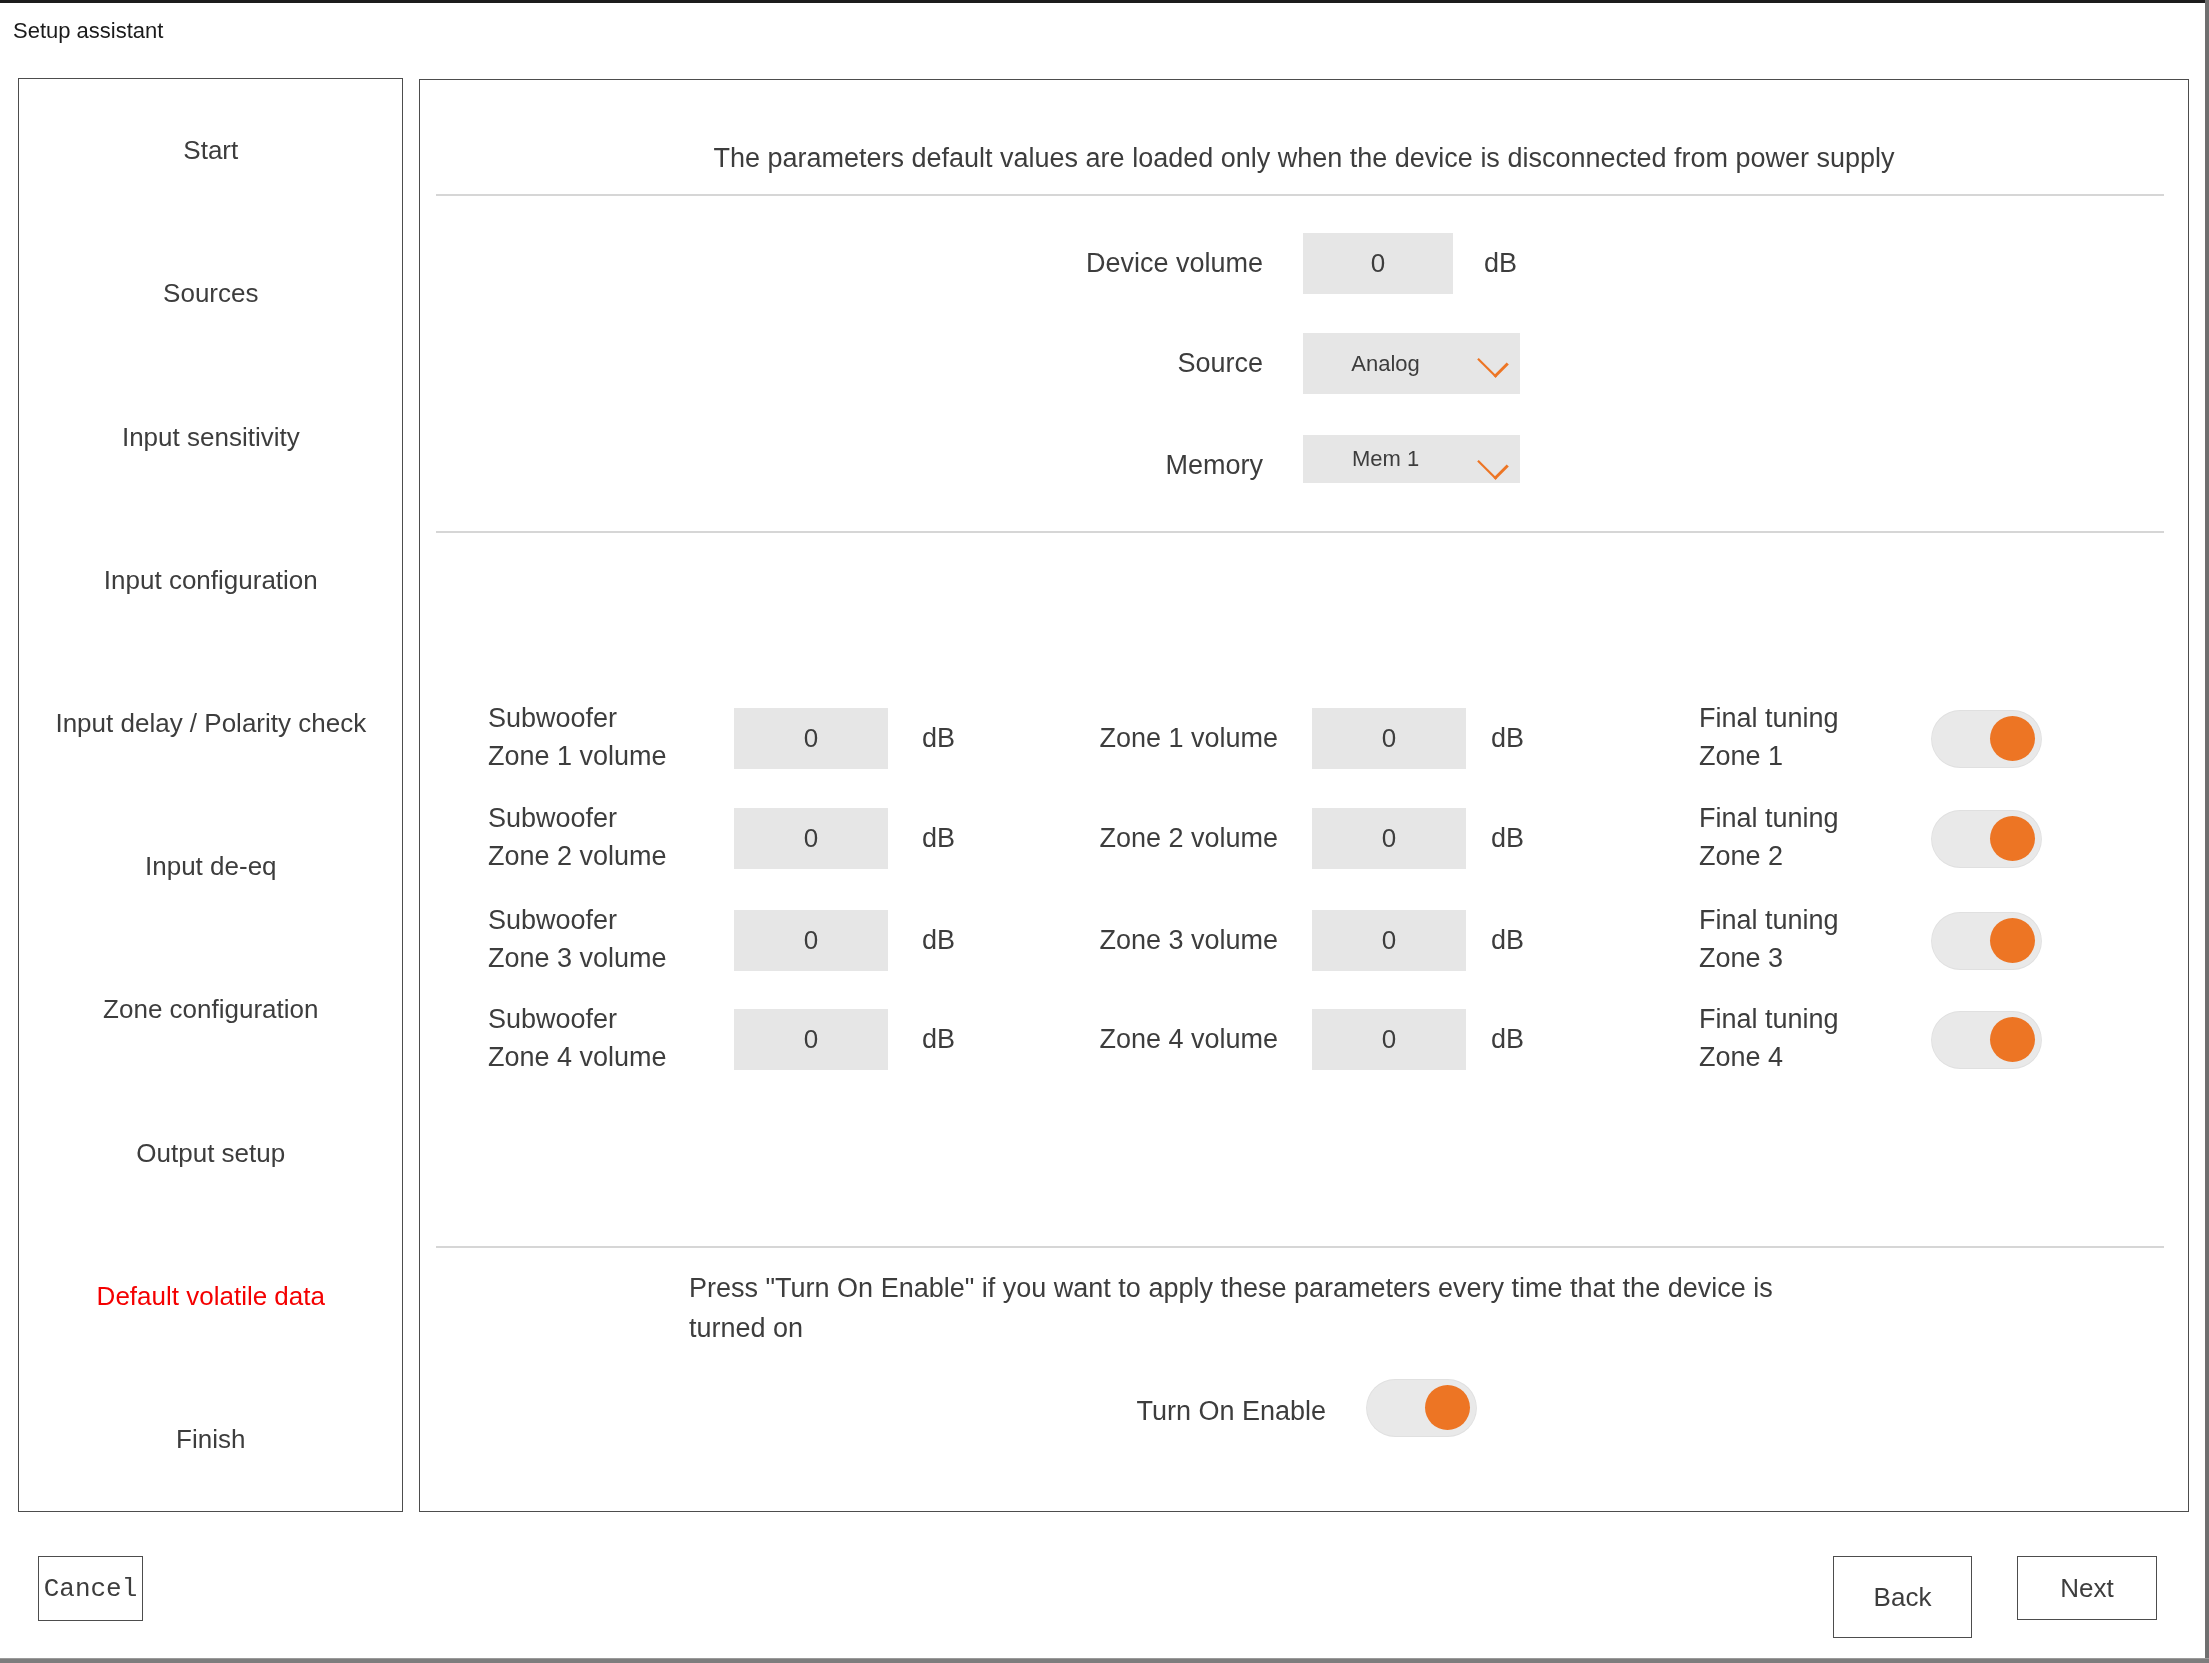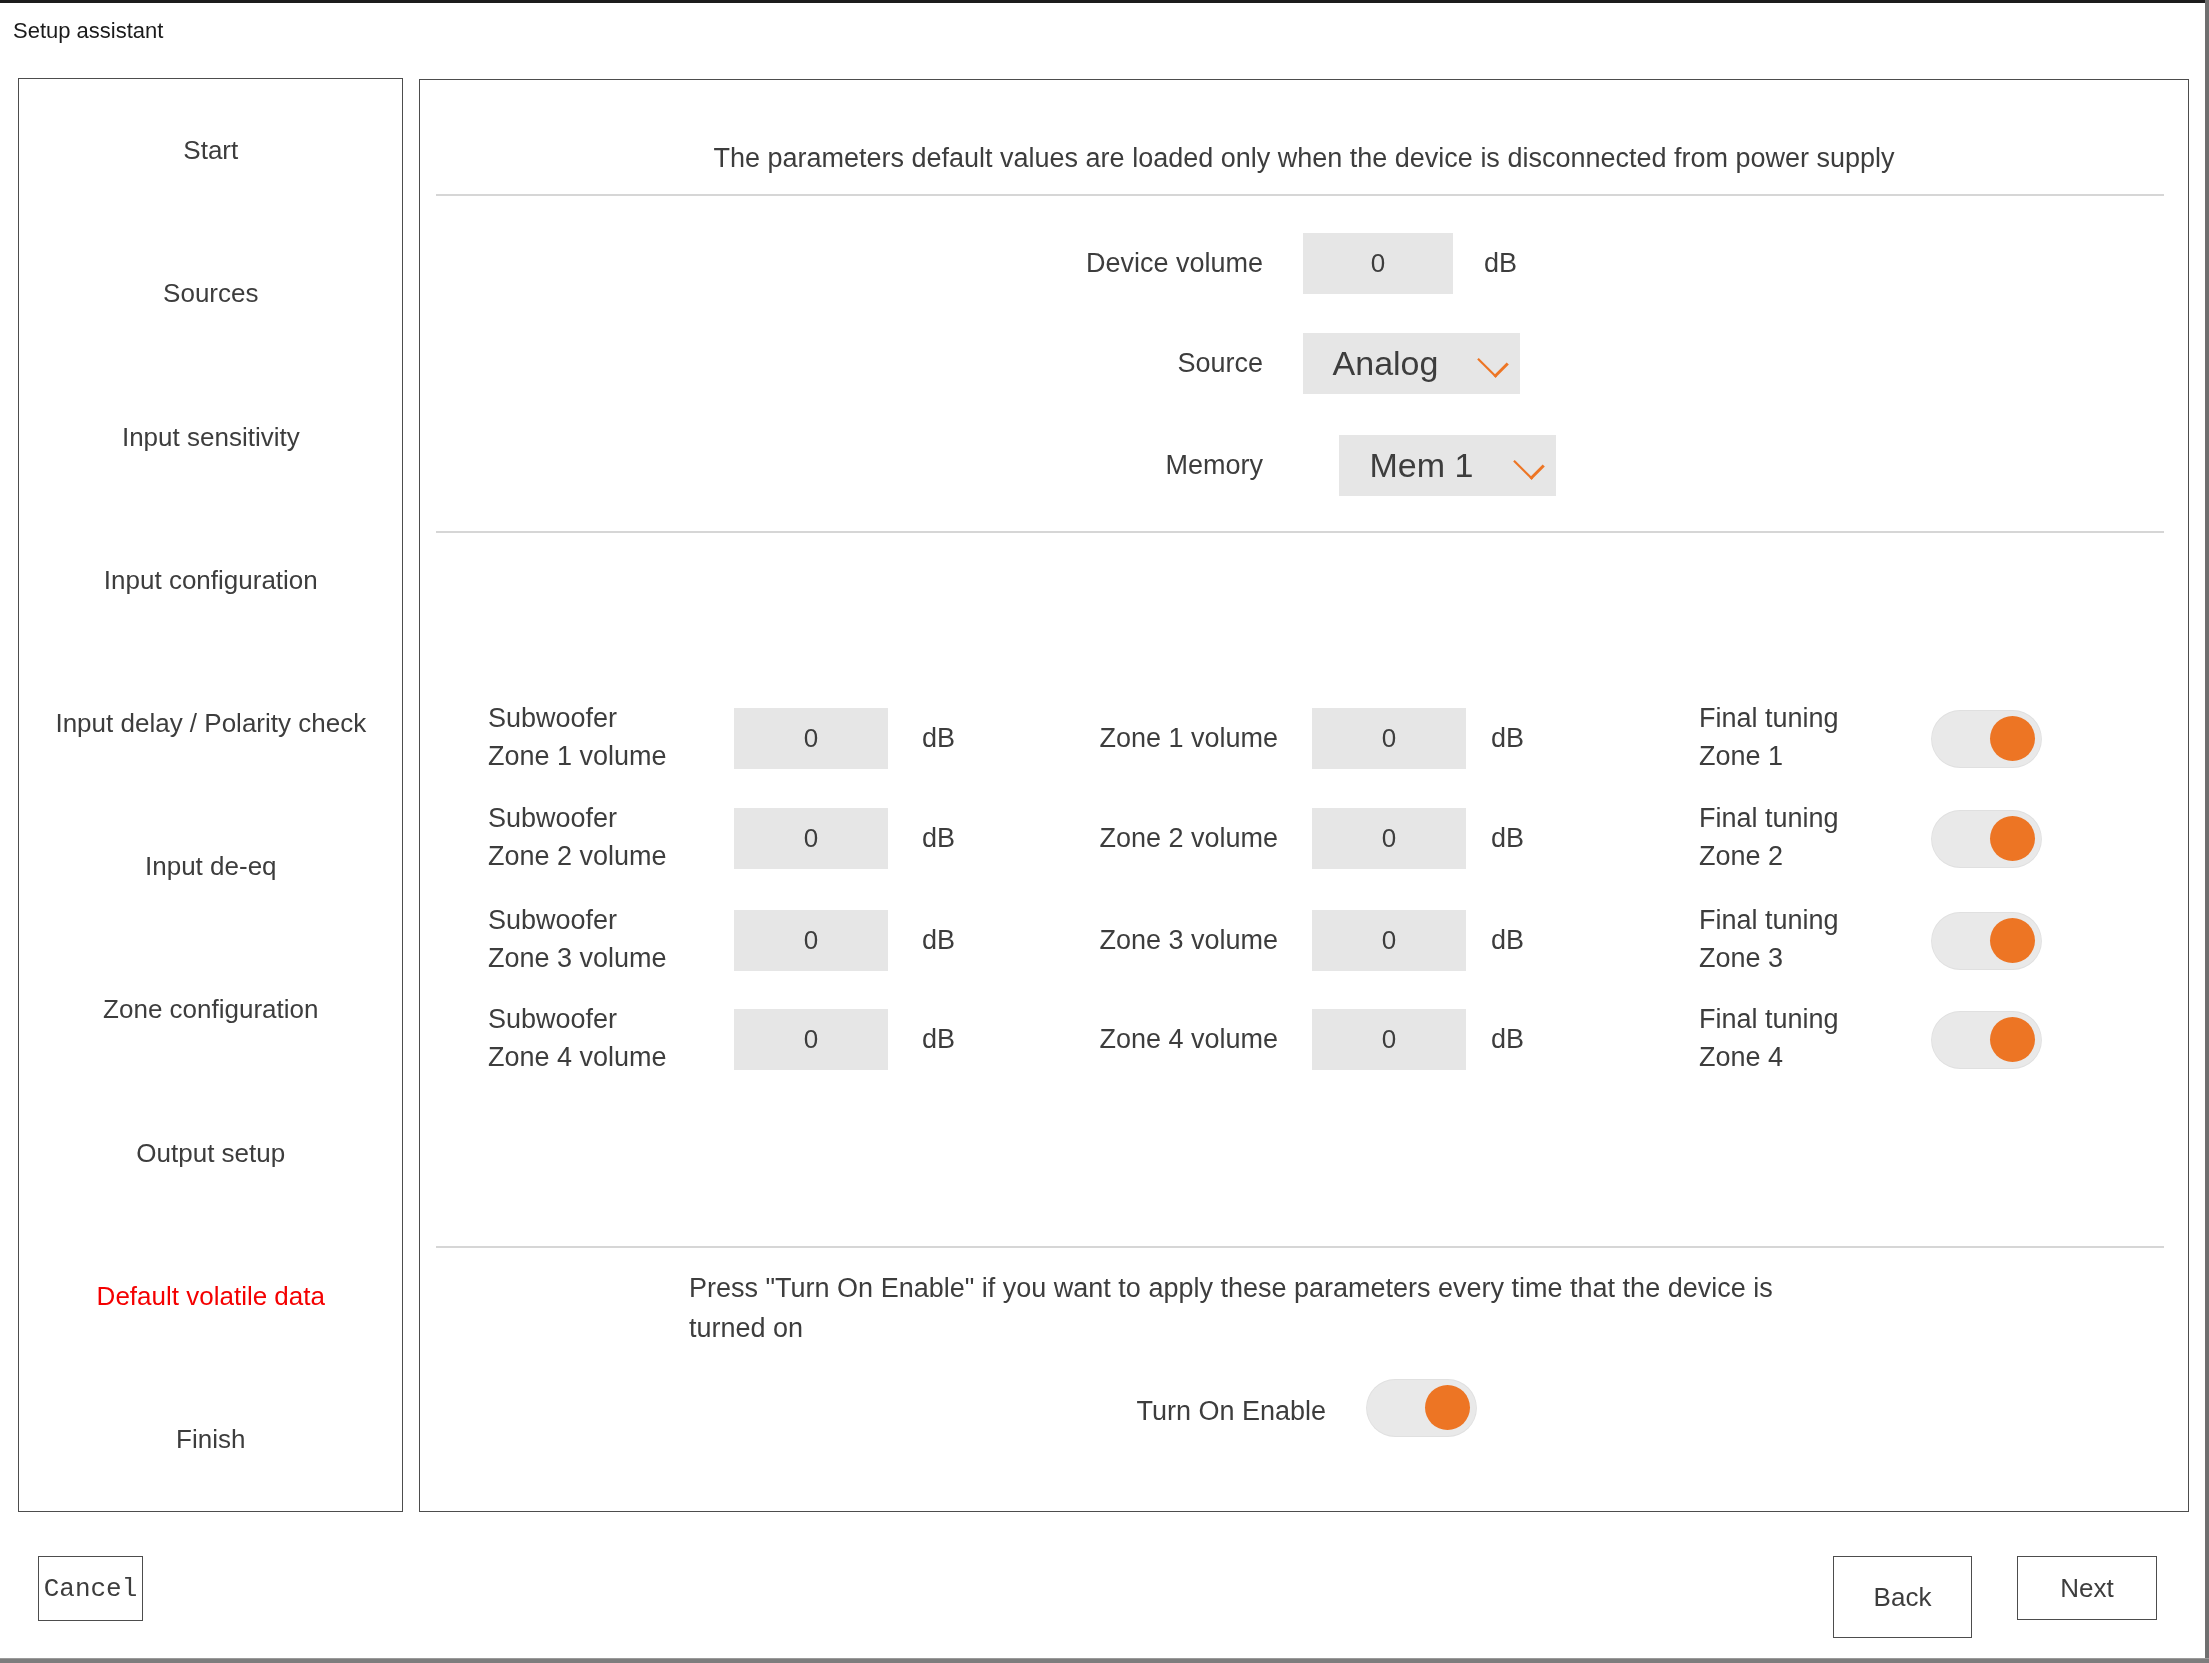--- a/index.html
+++ b/index.html
@@ -56,21 +56,21 @@
   }
   .value-box{
     position:absolute;background:var(--field-gray);
     display:flex;align-items:center;justify-content:center;
     font-size:26px;color:var(--text-dark);
   }
   .unit{position:absolute;font-size:27px;line-height:33px;color:var(--text-dark);}
 
   .dropdown{
     position:absolute;background:var(--field-gray);
-    font-size:34px;color:var(--text-dark);padding-left:16px;
+    font-size:22px;color:var(--text-dark);padding-left:16px;
   }
   .dropdown .dd-value{
     position:absolute;left:0;top:0;bottom:0;right:52px;
     display:flex;align-items:center;justify-content:center;
   }
   .chevron{
     position:absolute;right:14px;top:15.7px;width:26px;height:26px;
     border-right:3.5px solid var(--accent-orange);
     border-bottom:3.5px solid var(--accent-orange);
     transform:rotate(45deg) scale(1,0.72);
@@ -148,21 +148,21 @@
   <div class="value-box" style="left:883px;top:153px;width:150px;height:61px;">0</div>
   <div class="unit" style="left:1064px;top:167px;">dB</div>
 
   <div class="field-label" style="left:406px;top:267px;">Source</div>
   <div class="dropdown" style="left:883px;top:253px;width:217px;height:61px;">
     <span class="dd-value">Analog</span>
     <span class="chevron"></span>
   </div>
 
   <div class="field-label" style="left:406px;top:369px;">Memory</div>
-  <div class="dropdown" style="left:919px;top:355px;width:217px;height:61px;">
+  <div class="dropdown" style="left:883px;top:355px;width:217px;height:48px;">
     <span class="dd-value">Mem 1</span>
     <span class="chevron"></span>
   </div>
 
   <div class="divider d2"></div>
 
   <div class="zone-row r0">
     <div class="two-line sub-label">
       <div>Subwoofer</div>
       <div>Zone 1 volume</div>

